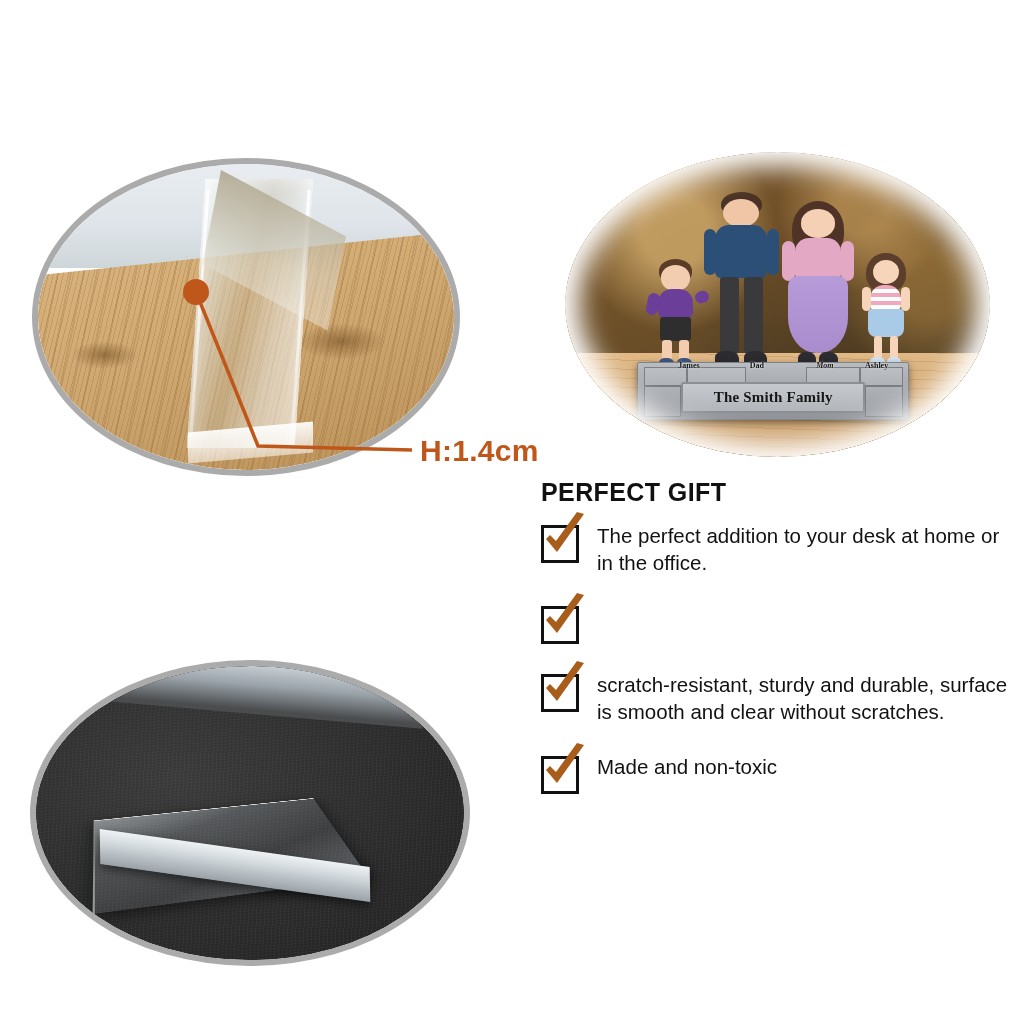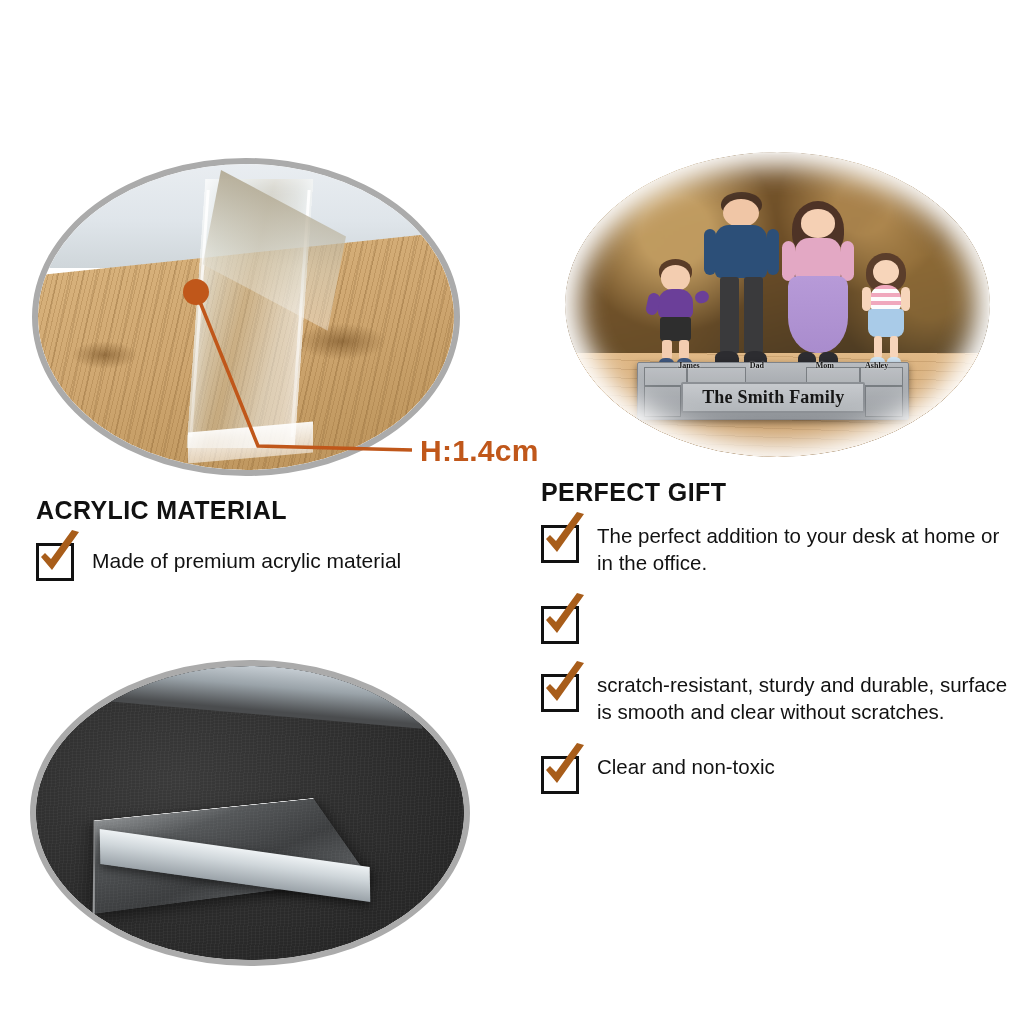--- a/index.html
+++ b/index.html
@@ -174,21 +174,21 @@
   }
   .plinth-plate {
     position: absolute; left: 16%; top: 33%; width: 68%; height: 56%;
     background: linear-gradient(180deg,#c6c9cd 0%, #b2b6ba 100%);
     border: 2px solid #8c9095;
     border-radius: 2px;
     display: flex; align-items: center; justify-content: center;
   }
   .plinth-plate-text {
     font-family: "Liberation Serif", serif;
-    font-weight: bold; font-size: 18px; color: #161616;
+    font-weight: bold; font-size: 15px; color: #161616;
     white-space: nowrap; letter-spacing: 0.2px;
   }
   .name-row {
     position: absolute; left: 17%; top: 68.5%; width: 64%; height: 12px;
   }
   .name-tag {
     position: absolute; top: 0;
     font-family: "Liberation Serif", serif;
     font-weight: bold; font-size: 8px; color: #141414;
     white-space: nowrap; transform: translateX(-50%);
@@ -322,21 +322,21 @@
           <div class="plinth-brick" style="left:2%;top:40%;width:14%;height:56%;"></div>
           <div class="plinth-brick" style="left:84%;top:40%;width:14%;height:56%;"></div>
           <div class="plinth-plate">
             <span class="plinth-plate-text">The Smith Family</span>
           </div>
         </div>
 
         <div class="name-row">
           <span class="name-tag" style="left:19%;">James</span>
           <span class="name-tag" style="left:44%;">Dad</span>
-          <span class="name-tag" style="left:69%;">Mom</span>
+          <span class="name-tag" style="left:69%;font-style:italic;">Mom</span>
           <span class="name-tag" style="left:88%;">Ashley</span>
         </div>
 
       </div>
       <div class="fam-vignette"></div>
     </div>
   </div>
 
   <div class="oval framed" id="oval-acrylic-slab">
     <div class="oval-inner">
@@ -348,33 +348,20 @@
       </div>
     </div>
   </div>
 
   <svg class="callout" viewBox="0 0 1024 1024">
     <polyline points="196,292 258,446 412,450" fill="none" stroke="#C0571A" stroke-width="3.5"></polyline>
     <circle cx="196" cy="292" r="13" fill="#C0571A"></circle>
   </svg>
   <div class="callout-label">H:1.4cm</div>
 
-  <div class="section" id="section-acrylic">
-    <div class="section-heading">ACRYLIC MATERIAL</div>
-    <ul class="feature-list">
-      <li class="feature-item">
-        <span class="checkbox">
-          <svg viewBox="0 0 52 52">
-            <path d="M8 27 L19 40 L46 2 L39 0 L18 29 L12 23 Z" fill="#A85D1A"></path>
-          </svg>
-        </span>
-        <span class="feature-text">Made of premium acrylic material</span>
-      </li>
-    </ul>
-  </div>
 
   <div class="section" id="section-gift">
     <div class="section-heading">PERFECT GIFT</div>
     <ul class="feature-list">
       <li class="feature-item">
         <span class="checkbox">
           <svg viewBox="0 0 52 52">
             <path d="M8 27 L19 40 L46 2 L39 0 L18 29 L12 23 Z" fill="#A85D1A"></path>
           </svg>
         </span>
@@ -394,18 +381,18 @@
           </svg>
         </span>
         <span class="feature-text">scratch-resistant, sturdy and durable, surface is smooth and clear without scratches.</span>
       </li>
       <li class="feature-item">
         <span class="checkbox">
           <svg viewBox="0 0 52 52">
             <path d="M8 27 L19 40 L46 2 L39 0 L18 29 L12 23 Z" fill="#A85D1A"></path>
           </svg>
         </span>
-        <span class="feature-text">Clear and non-toxic</span>
+        <span class="feature-text">Made and non-toxic</span>
       </li>
     </ul>
   </div>
 
 </div>
 
 </body></html>

